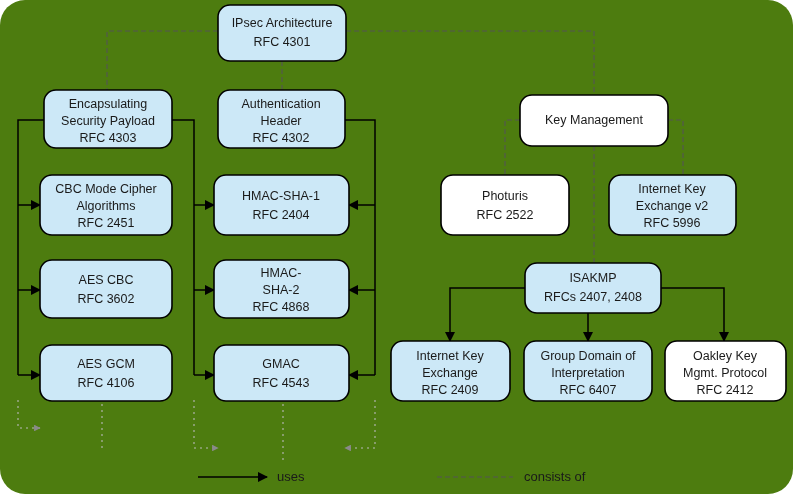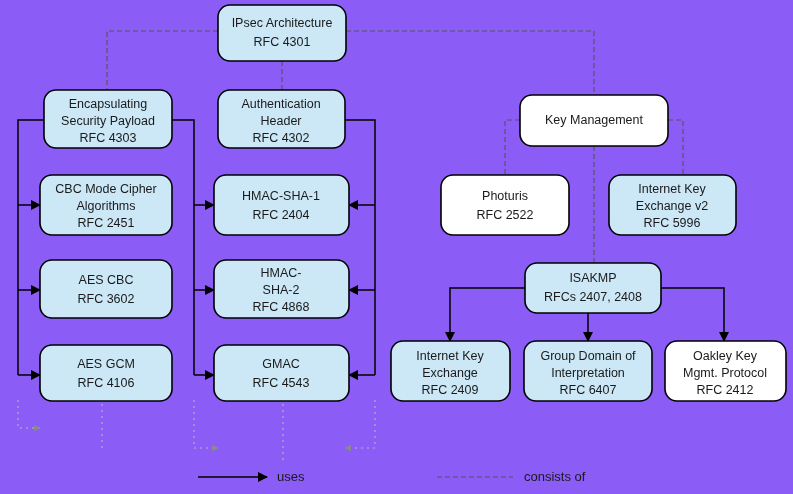--- a/index.html
+++ b/index.html
@@ -10,21 +10,22 @@
   body {
     width: 793px;
     height: 494px;
     font-family: "Liberation Sans", sans-serif;
     overflow: hidden;
   }
   #diagram-root {
     position: relative;
     width: 793px;
     height: 494px;
-    background: #8b5cf6;
+    background: #4d7c0f;
+    border-radius: 25px;
   }
   svg#diagram-svg {
     display: block;
     width: 793px;
     height: 494px;
   }
   .node-rect {
     stroke: #000000;
     stroke-width: 1.6;
   }

